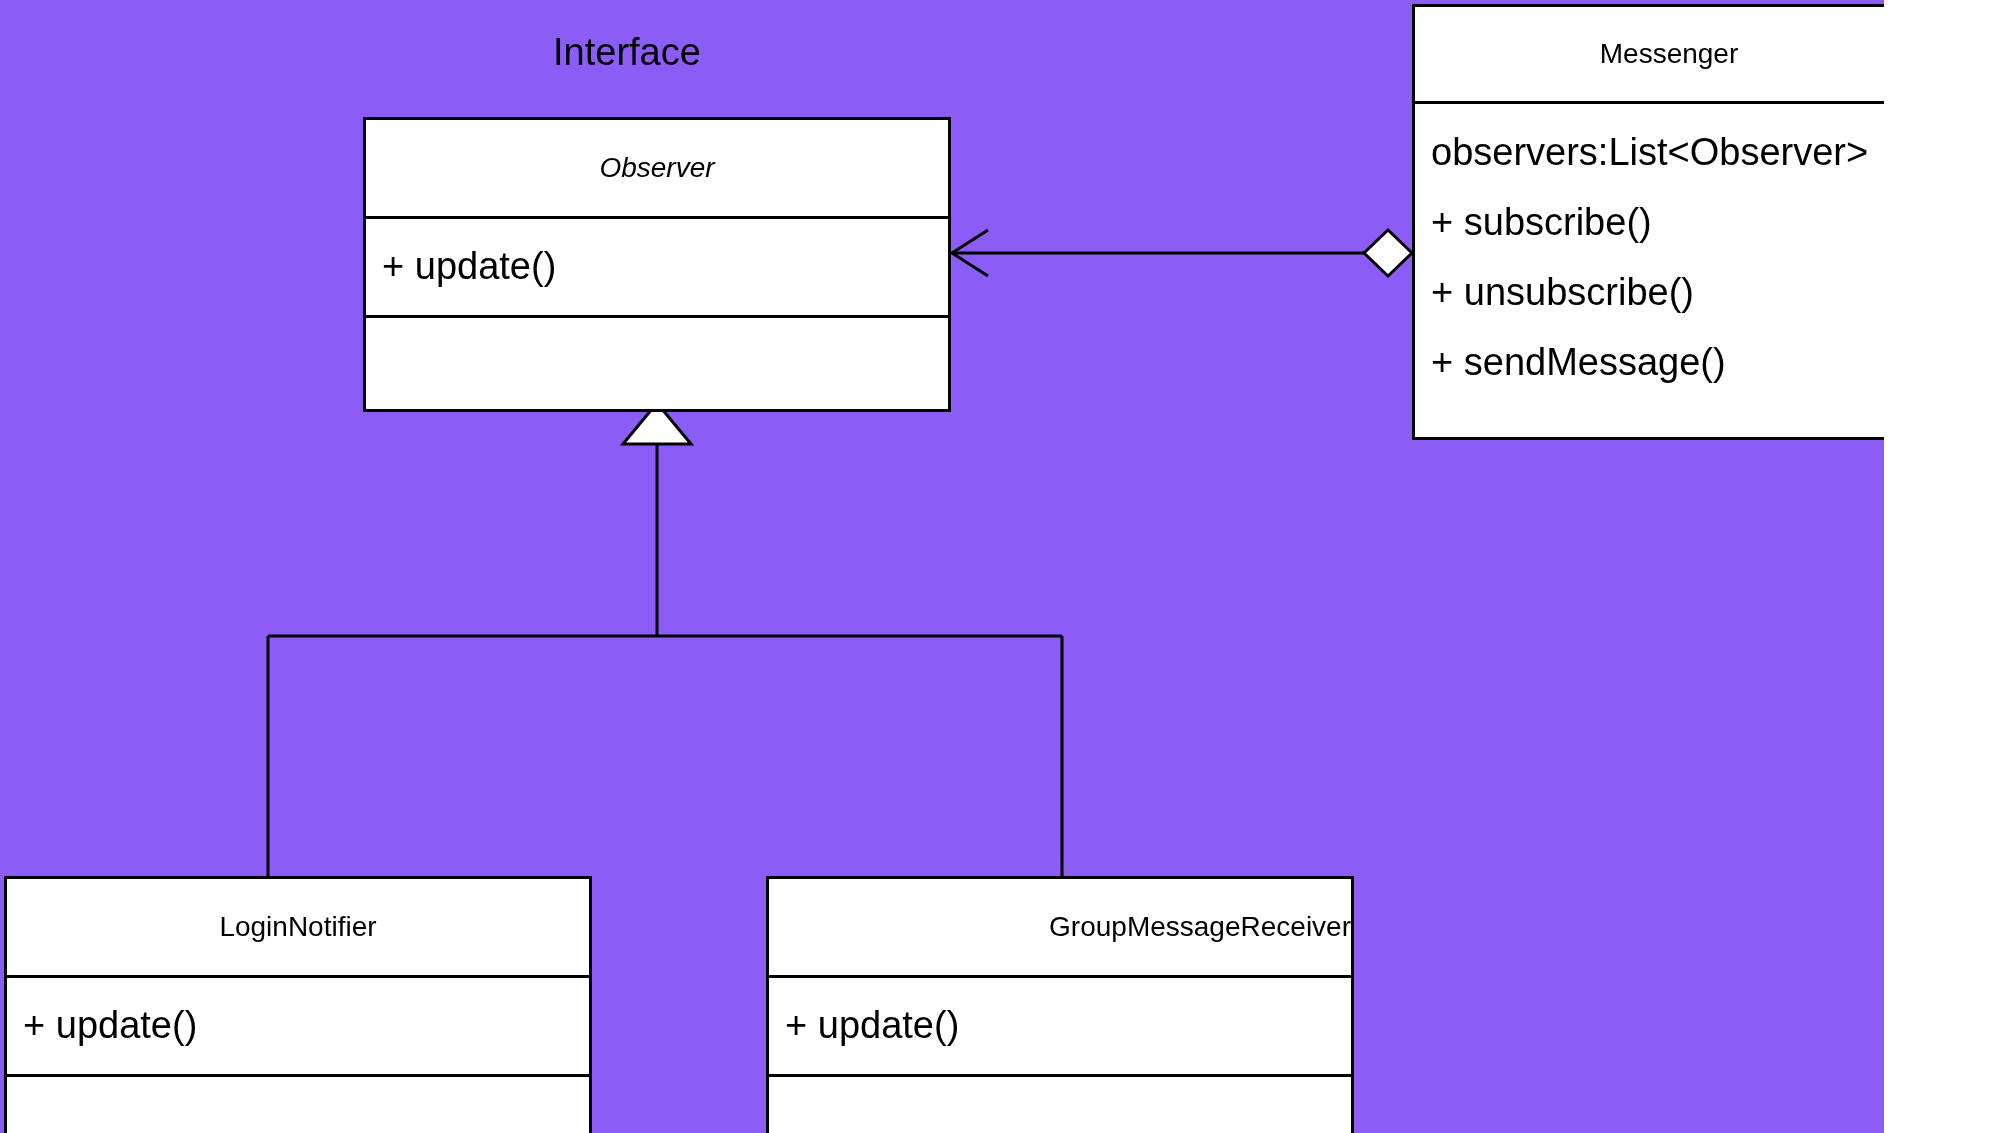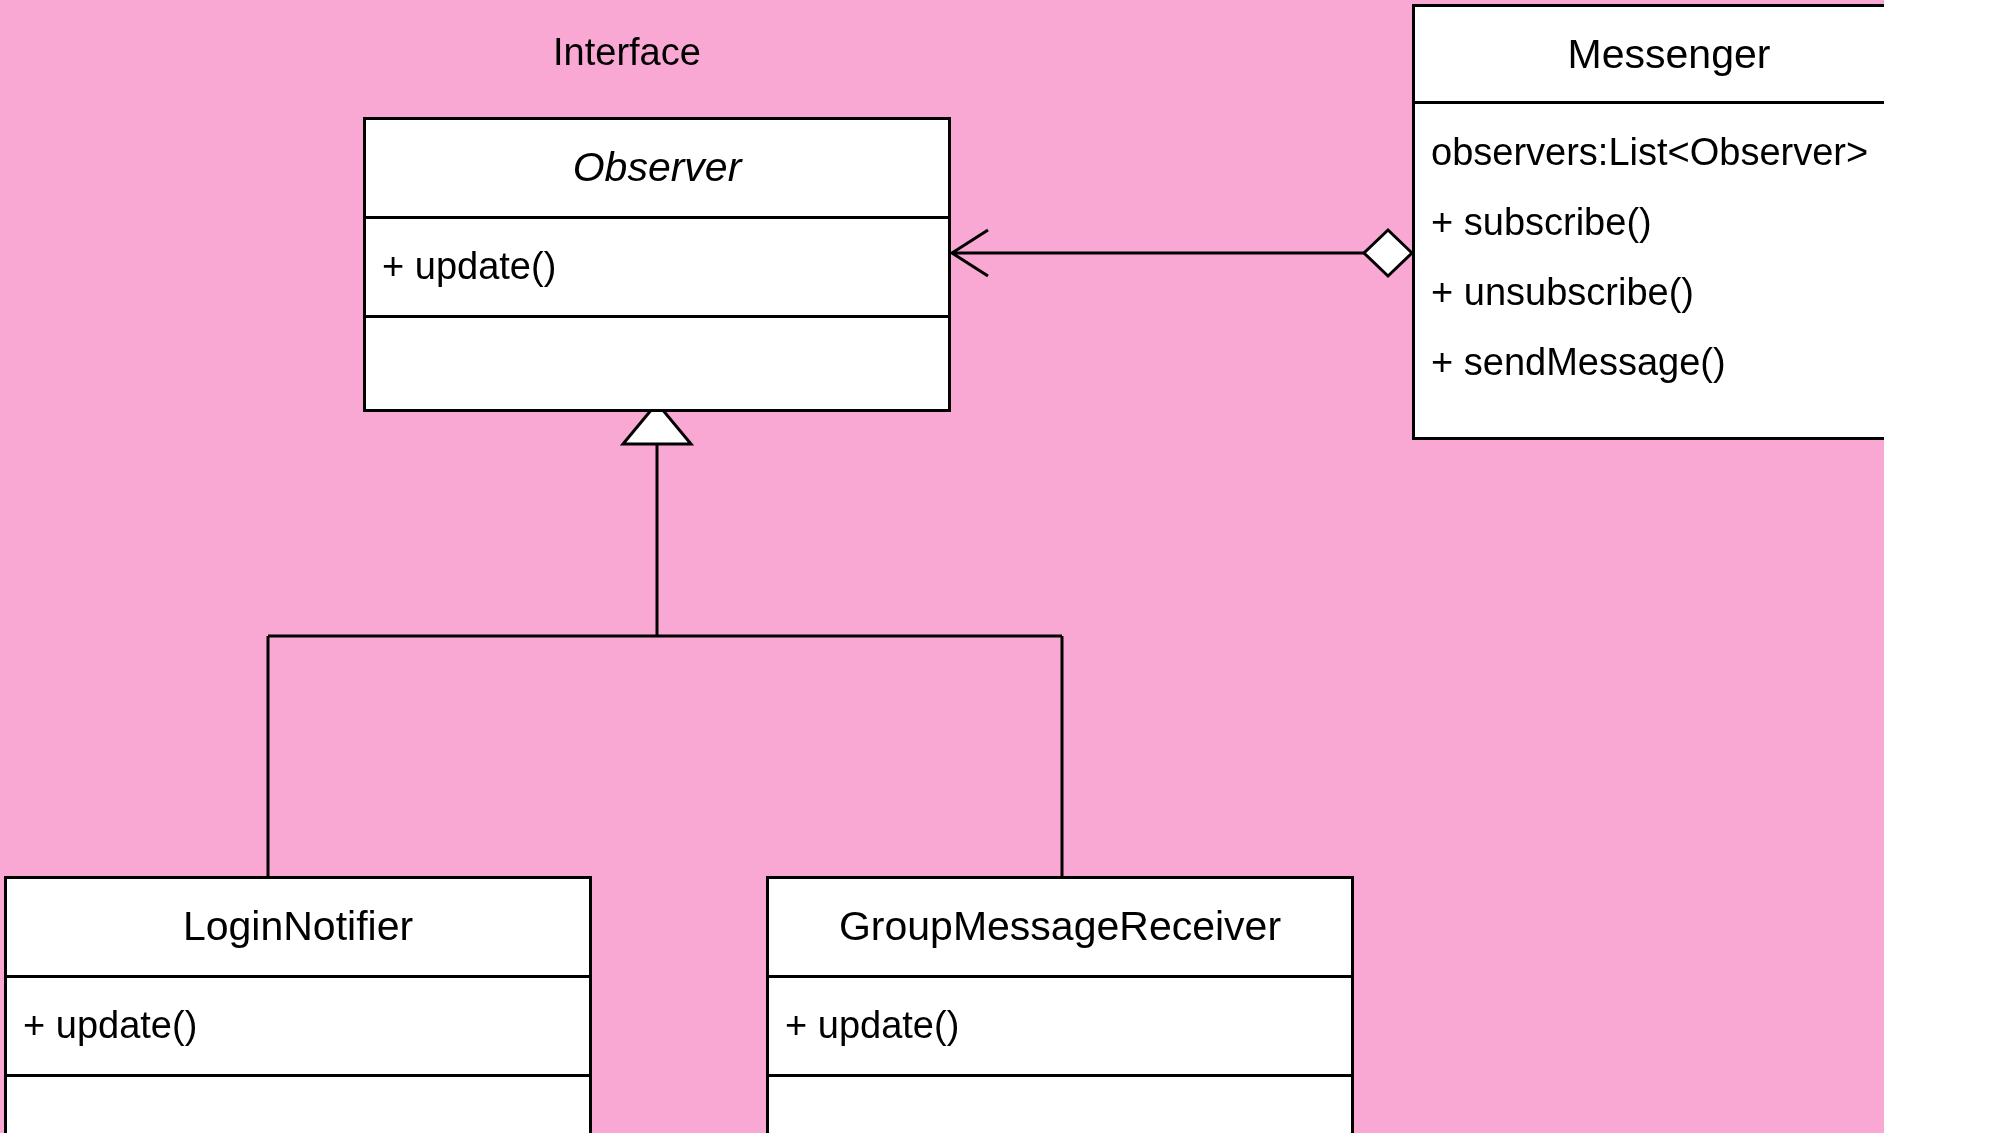--- a/index.html
+++ b/index.html
@@ -4,21 +4,21 @@
 <style>
   html, body {
     margin: 0;
     padding: 0;
     background: #ffffff;
   }
   #canvas {
     position: relative;
     width: 1884px;
     height: 1133px;
-    background: #f9a8d4;
+    background: #8b5cf6;
     overflow: hidden;
     font-family: "Liberation Sans", sans-serif;
     color: #000000;
   }
 
   
   .uml-class {
     position: absolute;
     box-sizing: border-box;
     background: #ffffff;
@@ -36,21 +36,21 @@
   .compartment + .compartment {
     border-top: 3px solid #000000;
   }
   .cmp-title {
     justify-content: center;
   }
   .cmp-body {
     justify-content: flex-start;
   }
   .class-name {
-    font-size: 41px;
+    font-size: 28px;
     line-height: 1.1;
     white-space: nowrap;
   }
   .class-name.italic {
     font-style: italic;
   }
   .member {
     font-size: 38px;
     line-height: 1.1;
     white-space: nowrap;
@@ -157,21 +157,21 @@
     </div>
     <div class="compartment cmp-body" style="height:99px;">
       <span class="member">+ update()</span>
     </div>
     <div class="compartment cmp-body" style="height:94px;">
       <span class="member"></span>
     </div>
   </div>
 
   <div class="uml-class" style="left:766px; top:876px; width:588px; height:295px;">
-    <div class="compartment cmp-title" style="height:96px;">
+    <div class="compartment cmp-title" style="height:96px;justify-content:flex-end;">
       <span class="class-name">GroupMessageReceiver</span>
     </div>
     <div class="compartment cmp-body" style="height:99px;">
       <span class="member">+ update()</span>
     </div>
     <div class="compartment cmp-body" style="height:94px;">
       <span class="member"></span>
     </div>
   </div>
 

